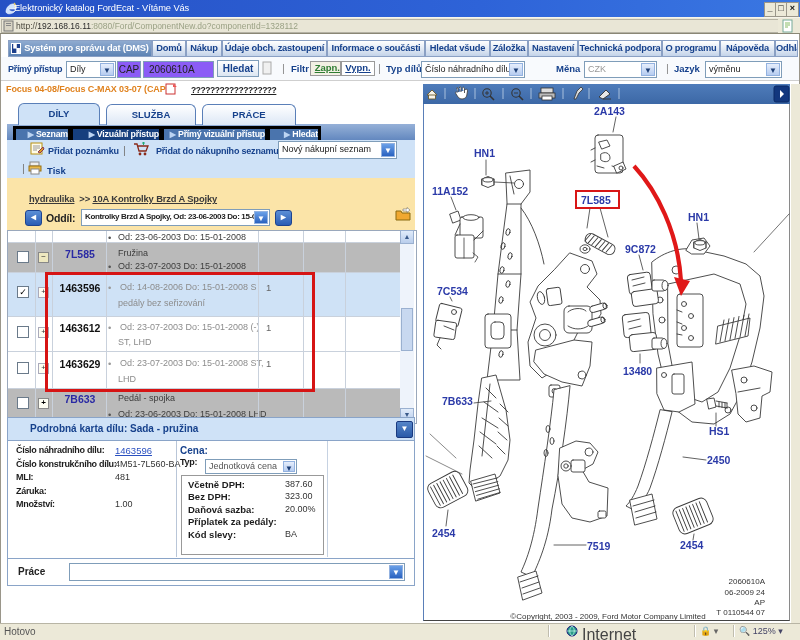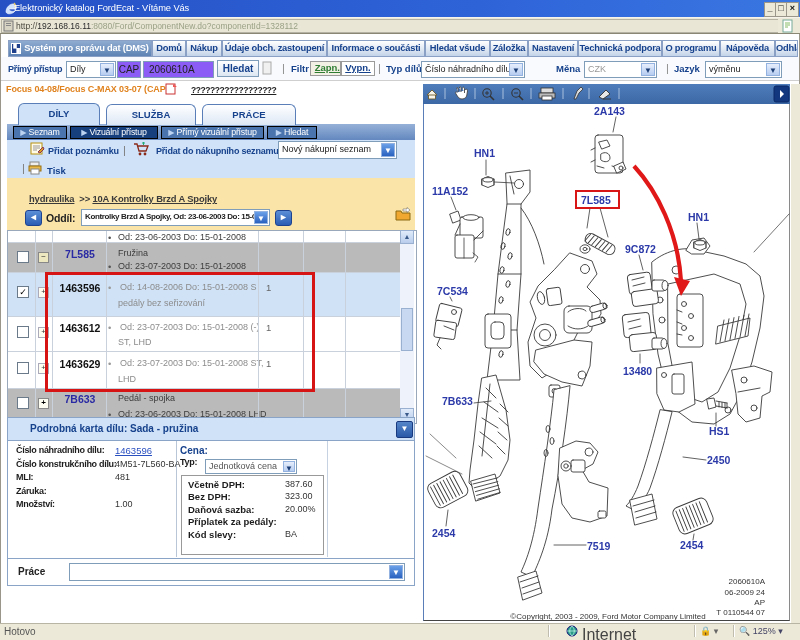--- a/index.html
+++ b/index.html
@@ -33,22 +33,22 @@
 #row3lbl{left:6px;top:84px;font-size:9px;font-weight:bold;color:#e0821e;letter-spacing:-.1px}
 #qm{left:191px;top:85px;font-size:8.5px;font-weight:bold;color:#222;text-decoration:underline;letter-spacing:-.45px}
 
 .tab{top:104px;height:20px;border:1px solid #5a7fb8;border-bottom:none;border-radius:6px 6px 0 0;
  background:linear-gradient(#fff,#dce7f5);color:#16418c;font-size:9.5px;text-align:center;font-weight:bold;line-height:20px}
 #tab1{left:18px;top:103px;width:80px;height:21px;background:#cfe2f7;z-index:3}
 #tab2{left:106px;width:88px;z-index:2}
 #tab3{left:202px;width:92px;z-index:1}
 
 #navbar{left:7px;top:124px;width:408px;height:16px;background:linear-gradient(#96b1d8,#6388bf)}
-.nbtn{top:1px;height:11px;border:1px solid #000000;background:#4a74ad;color:#fff;font-size:8.8px;
- font-weight:normal;line-height:11px;text-align:center;white-space:nowrap;letter-spacing:-.2px;overflow:hidden}
+.nbtn{top:1px;height:11px;border:3px solid #000000;background:#4a74ad;color:#fff;font-size:8.8px;
+ font-weight:bold;line-height:11px;text-align:right;white-space:nowrap;letter-spacing:-.2px;overflow:hidden}
 .nbtn .aro{color:#bcd4f2;font-size:8px}
 
 #acts{left:7px;top:140px;width:408px;height:38px;background:#cfe2f7}
 #brdc{left:7px;top:178px;width:408px;height:52px;background:#fbe4a8;font-size:9.4px;color:#3a3a3a;font-weight:bold;letter-spacing:-.15px}
 #brdc a{color:#3a3a3a;text-decoration:underline}
 .sqbtn{width:15px;height:14px;background:linear-gradient(#5c8fd6,#2a5cb4);border:1px solid #1d4390;border-radius:3px;
  color:#fff;font-size:9px;line-height:13px;text-align:center}
 
 #tbl{left:7px;top:230px;width:408px;height:192px;border:1px solid #9aa8bc;background:#fff;overflow:hidden}
 .trow{position:absolute;left:0;width:393px;border-bottom:1px solid #c9d1dc}

